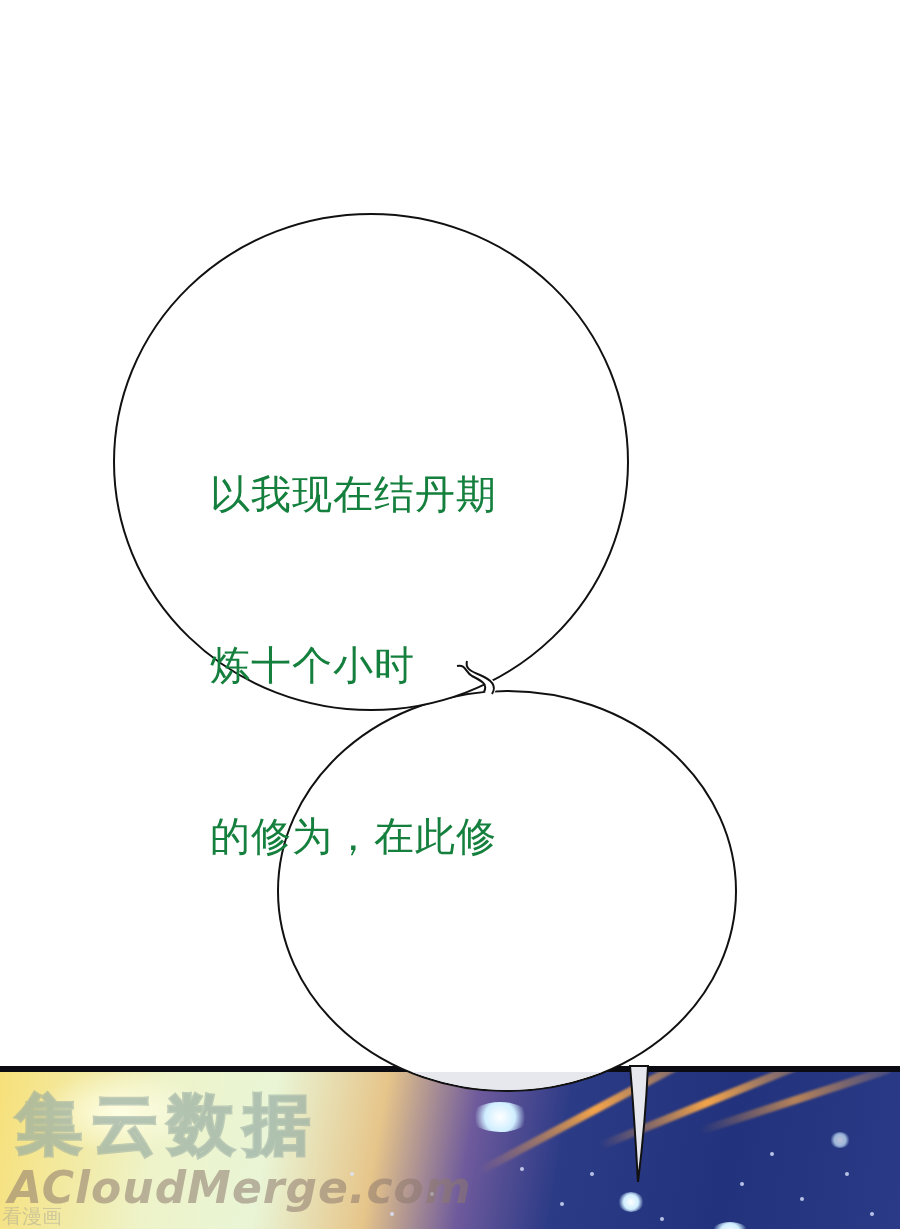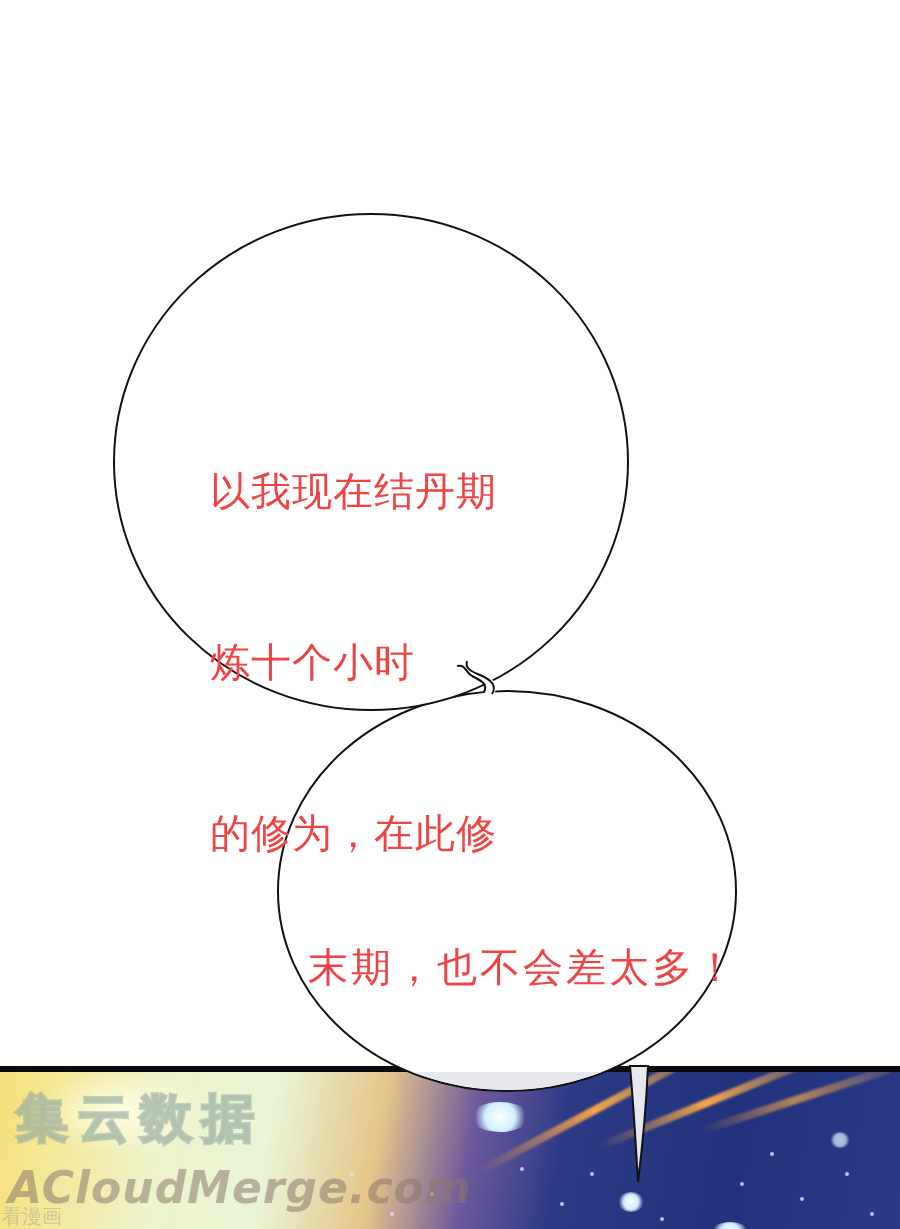--- a/index.html
+++ b/index.html
@@ -29,21 +29,21 @@
   .panel .glow {
     position: absolute; border-radius: 50%;
     background: radial-gradient(circle, #ffffff 0%, #cfeeff 45%, rgba(160,210,255,0) 75%);
   }
   .panel .star {
     position: absolute; width: 4px; height: 4px; border-radius: 50%;
     background: rgba(220,230,255,0.8);
   }
   .watermark-cn {
     position: absolute; left: 16px; top: 1092px;
-    font-size: 52px; font-weight: bold; letter-spacing: 10px;
+    font-size: 66px; font-weight: bold; letter-spacing: 10px;
     color: rgba(160,190,170,0.35);
     -webkit-text-stroke: 3px rgba(150,170,160,0.55);
     line-height: 1;
   }
   .watermark-en {
     position: absolute; left: 8px; top: 1166px;
     font-family: "DejaVu Sans", sans-serif;
     font-size: 44px; font-weight: bold; font-style: italic;
     color: rgba(140,120,110,0.55);
     line-height: 1; letter-spacing: 1px;
@@ -51,22 +51,22 @@
   .watermark-small {
     position: absolute; left: 2px; top: 1206px;
     font-size: 20px; color: rgba(150,150,150,0.4); line-height: 1;
   }
 
   
   svg.bubbles { position: absolute; left: 0; top: 0; width: 900px; height: 1229px; }
 
   .bubble-text {
     position: absolute;
-    color: #ef4444;
-    font-family: Liberation Mono, monospace;
+    color: #15803d;
+    font-family: Liberation Serif, serif;
     white-space: pre;
   }
   .bt1 { left: 210px; top: 352px; font-size: 40px; line-height: 57px; letter-spacing: 1px; }
   .bt2 { left: 308px; top: 826px; font-size: 40px; line-height: 58px; letter-spacing: 3px; }
 </style>
 </head>
 <body>
 
 <div class="page">
 
@@ -114,16 +114,15 @@
     <path d="M467,661 C465,668 470,671 480,675 C492,680 497,686 492,694" fill="none" stroke="#111" stroke-width="2"></path>
   </svg>
 
   <div class="bubble-text bt1">
     <div>以我现在结丹期</div>
     <div>炼十个小时</div>
     <div>的修为，在此修</div>
   </div>
 
   <div class="bubble-text bt2">
-    <div>末期，也不会差太多！</div>
   </div>
 
 </div>
 
 </body></html>

